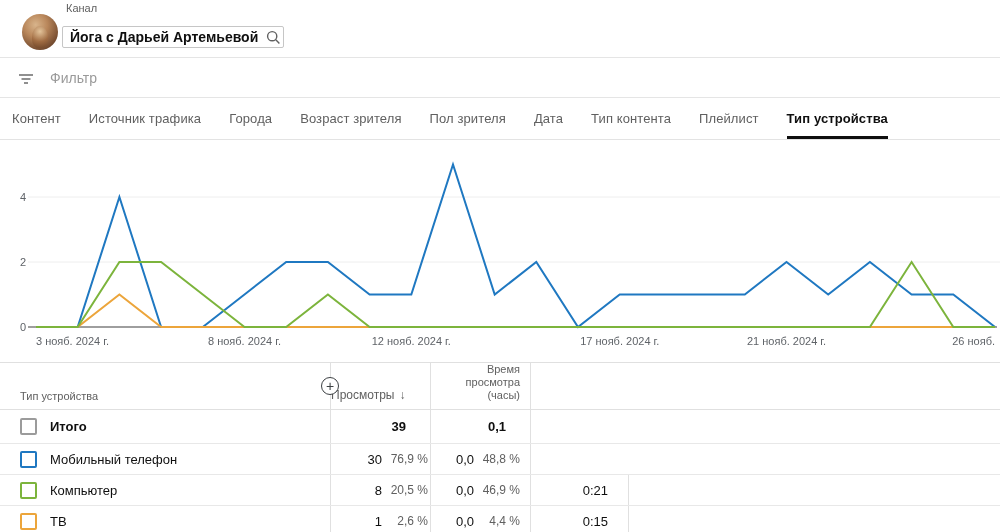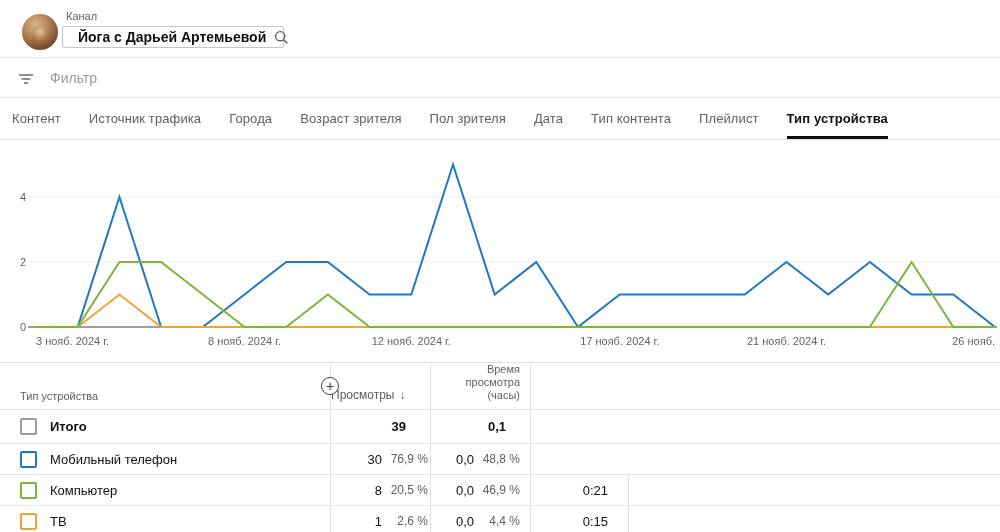--- a/index.html
+++ b/index.html
@@ -5,24 +5,24 @@
   html,body{margin:0;padding:0;background:#fff;}
   .frame{position:relative;width:1000px;height:532px;background:#fff;overflow:hidden;
          font-family:"Liberation Sans","DejaVu Sans",sans-serif;color:#0f0f0f;}
 
   
   .topbar{position:absolute;left:0;top:0;width:100%;height:57px;border-bottom:1px solid #e5e5e5;background:#fff;}
   .avatar{position:absolute;left:22px;top:14px;width:36px;height:36px;border-radius:50%;
           background:radial-gradient(circle at 38% 30%,#d8b48b 0%,#b9875b 35%,#7d5234 70%,#4a2d1c 100%);overflow:hidden;}
   .avatar::after{content:"";position:absolute;left:10px;top:12px;width:16px;height:22px;border-radius:50% 50% 40% 40%;
           background:radial-gradient(circle at 50% 25%,#e8cba2 0%,#a06b41 55%,#6b4327 100%);opacity:.85;}
-  .chan-label{position:absolute;left:66px;top:10px;font-size:11px;color:#606060;}
+  .chan-label{position:absolute;left:66px;top:2px;font-size:11px;color:#606060;}
   .chan-box{position:absolute;left:62px;top:26px;width:222px;height:22px;border:1px solid #c6c6c6;border-radius:2px;
             display:flex;align-items:center;padding:0 4px 0 7px;box-sizing:border-box;}
-  .chan-box input{border:none;outline:none;flex:1;font-family:inherit;font-size:14px;font-weight:bold;color:#0f0f0f;padding:0;background:transparent;margin-left:8px;}
+  .chan-box input{border:none;outline:none;flex:1;font-family:inherit;font-size:14px;font-weight:bold;color:#0f0f0f;padding:0;background:transparent;}
   .mag{flex:0 0 auto;}
 
   
   .filterbar{position:absolute;left:0;top:58px;width:100%;height:39px;border-bottom:1px solid #e5e5e5;
              display:flex;align-items:center;}
   .filter-icon{margin-left:18px;flex:0 0 auto;}
   .filterbar input{border:none;outline:none;margin-left:14px;flex:1;font-family:inherit;font-size:14px;color:#0f0f0f;background:transparent;}
   .filterbar input::placeholder{color:#9a9a9a;}
 
   

